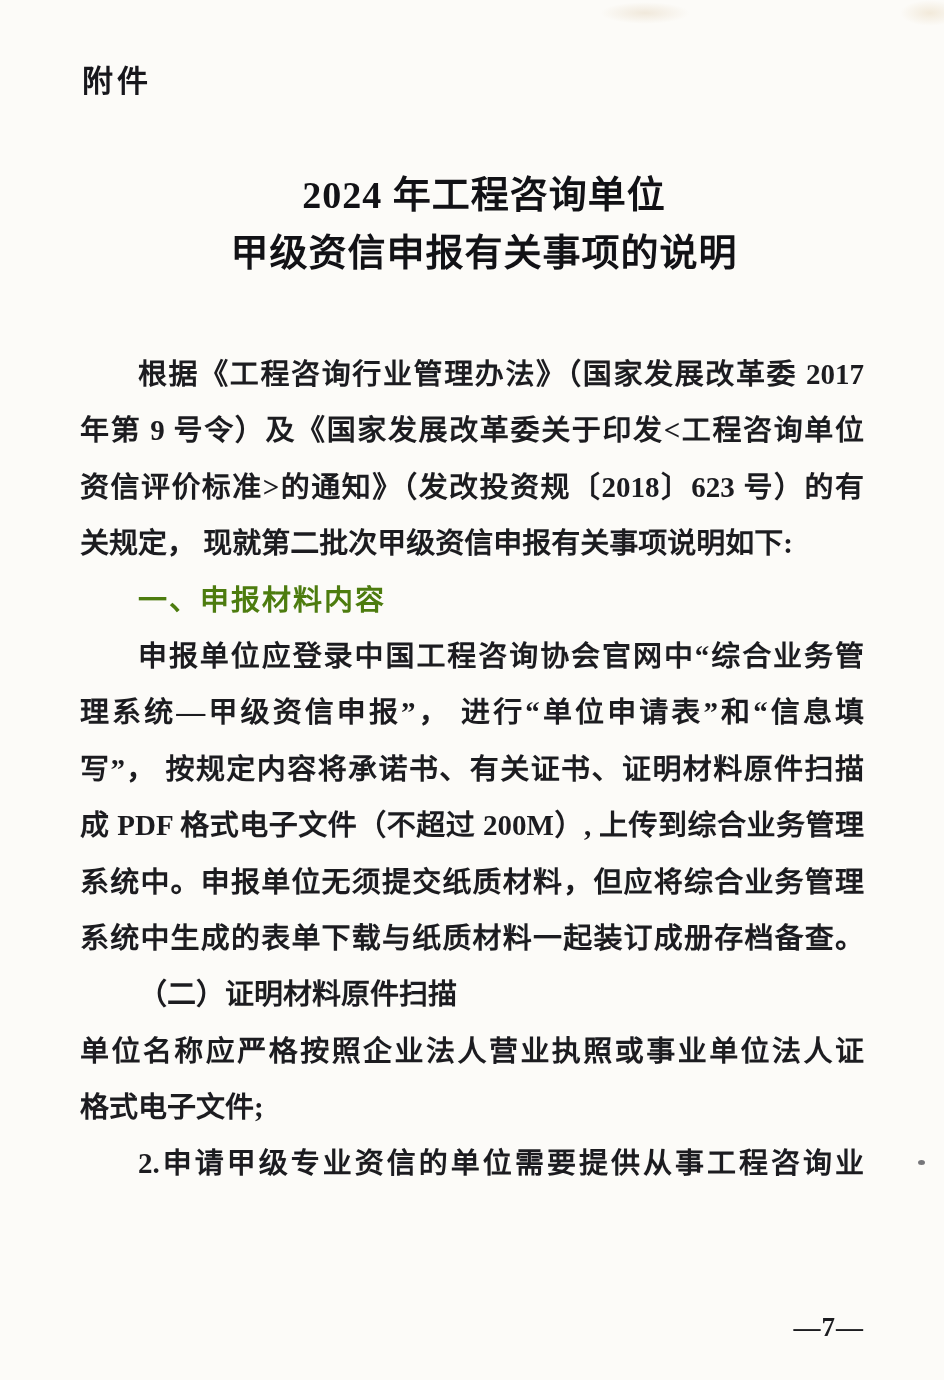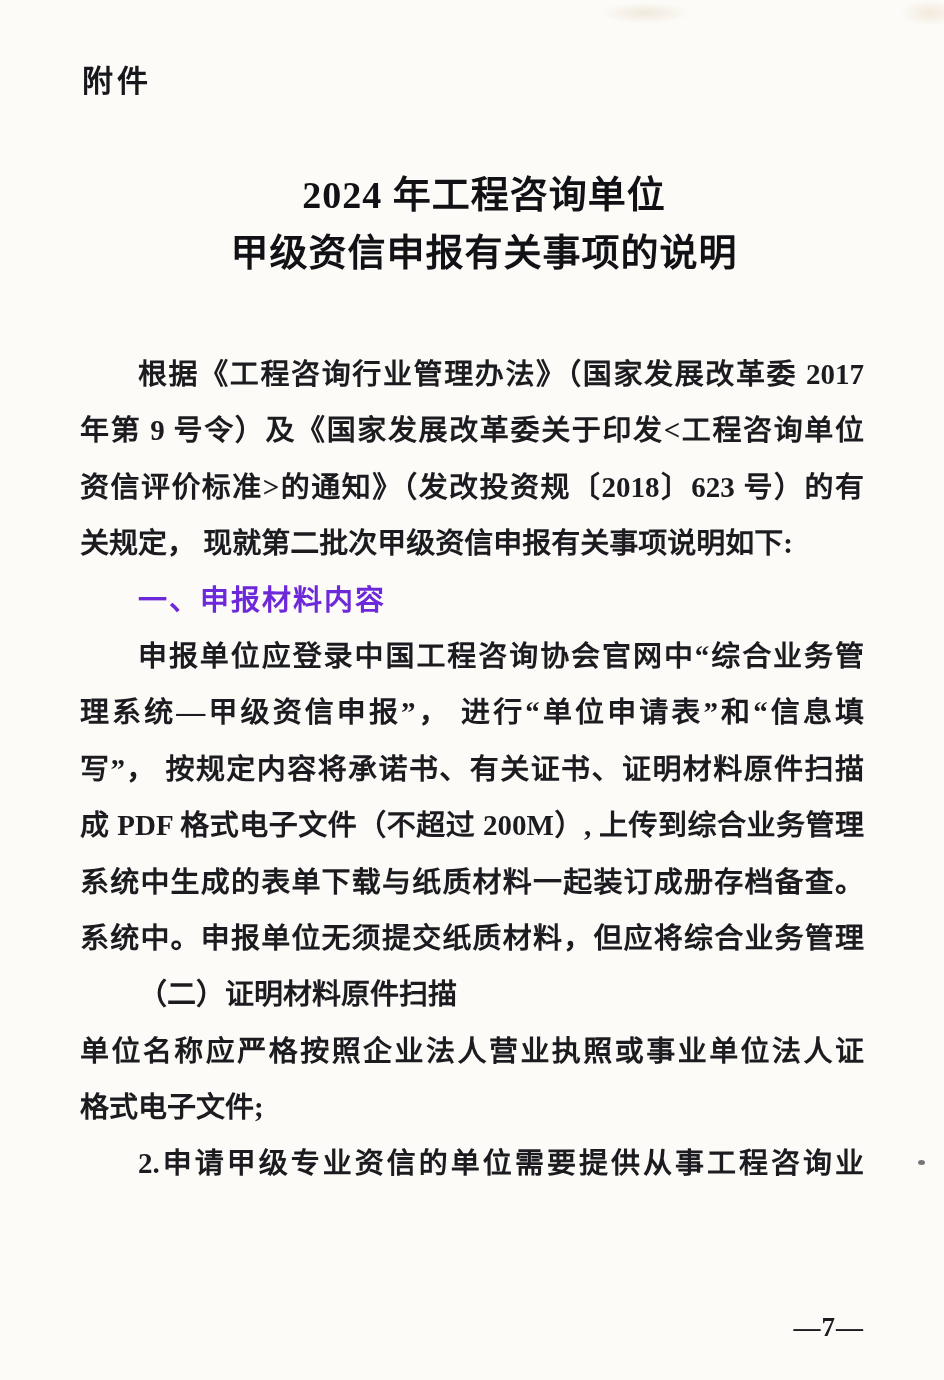--- a/index.html
+++ b/index.html
@@ -48,21 +48,21 @@
     font-size:29px; color:#1c1c20;
   }
   .line {
     height:56.4px; line-height:56.4px;
     overflow:hidden; white-space:nowrap;font-weight:bold;
   }
   .jb { text-align:justify; text-align-last:justify; white-space:normal; }
   .indent { padding-left:58px; }
   .bold-sans {
     font-family:Liberation Sans, sans-serif;
-    font-weight:700; letter-spacing:2px; color:#6d28d9;
+    font-weight:700; letter-spacing:2px; color:#4d7c0f;
   }
   .page-number {
     position:absolute; right:80px; top:1312px;
     font-size:27px; letter-spacing:1px; color:#1c1c20;
     font-weight:700;
   }
 </style>
 </head>
 <body>
 
@@ -82,22 +82,22 @@
   <div class="body-block">
     <div class="line indent jb">根据《工程咨询行业管理办法》（国家发展改革委 2017</div>
     <div class="line jb">年第 9 号令）及《国家发展改革委关于印发&lt;工程咨询单位</div>
     <div class="line jb">资信评价标准&gt;的通知》（发改投资规〔2018〕623 号）的有</div>
     <div class="line">关规定， 现就第二批次甲级资信申报有关事项说明如下:</div>
     <div class="line indent bold-sans">一、申报材料内容</div>
     <div class="line indent jb">申报单位应登录中国工程咨询协会官网中“综合业务管</div>
     <div class="line jb">理系统—甲级资信申报”， 进行“单位申请表”和“信息填</div>
     <div class="line jb">写”， 按规定内容将承诺书、有关证书、证明材料原件扫描</div>
     <div class="line jb">成 PDF 格式电子文件（不超过 200M）, 上传到综合业务管理</div>
+    <div class="line jb">系统中。申报单位无须提交纸质材料，但应将综合业务管理</div>
     <div class="line jb">系统中生成的表单下载与纸质材料一起装订成册存档备查。</div>
-    <div class="line jb">系统中。申报单位无须提交纸质材料，但应将综合业务管理</div>
     <div class="line indent">（二）证明材料原件扫描</div>
     <div class="line jb">单位名称应严格按照企业法人营业执照或事业单位法人证</div>
     <div class="line">格式电子文件;</div>
     <div class="line indent jb">2.申请甲级专业资信的单位需要提供从事工程咨询业</div>
   </div>
 
   <div class="page-number">—7—</div>
 
 </div>
 

